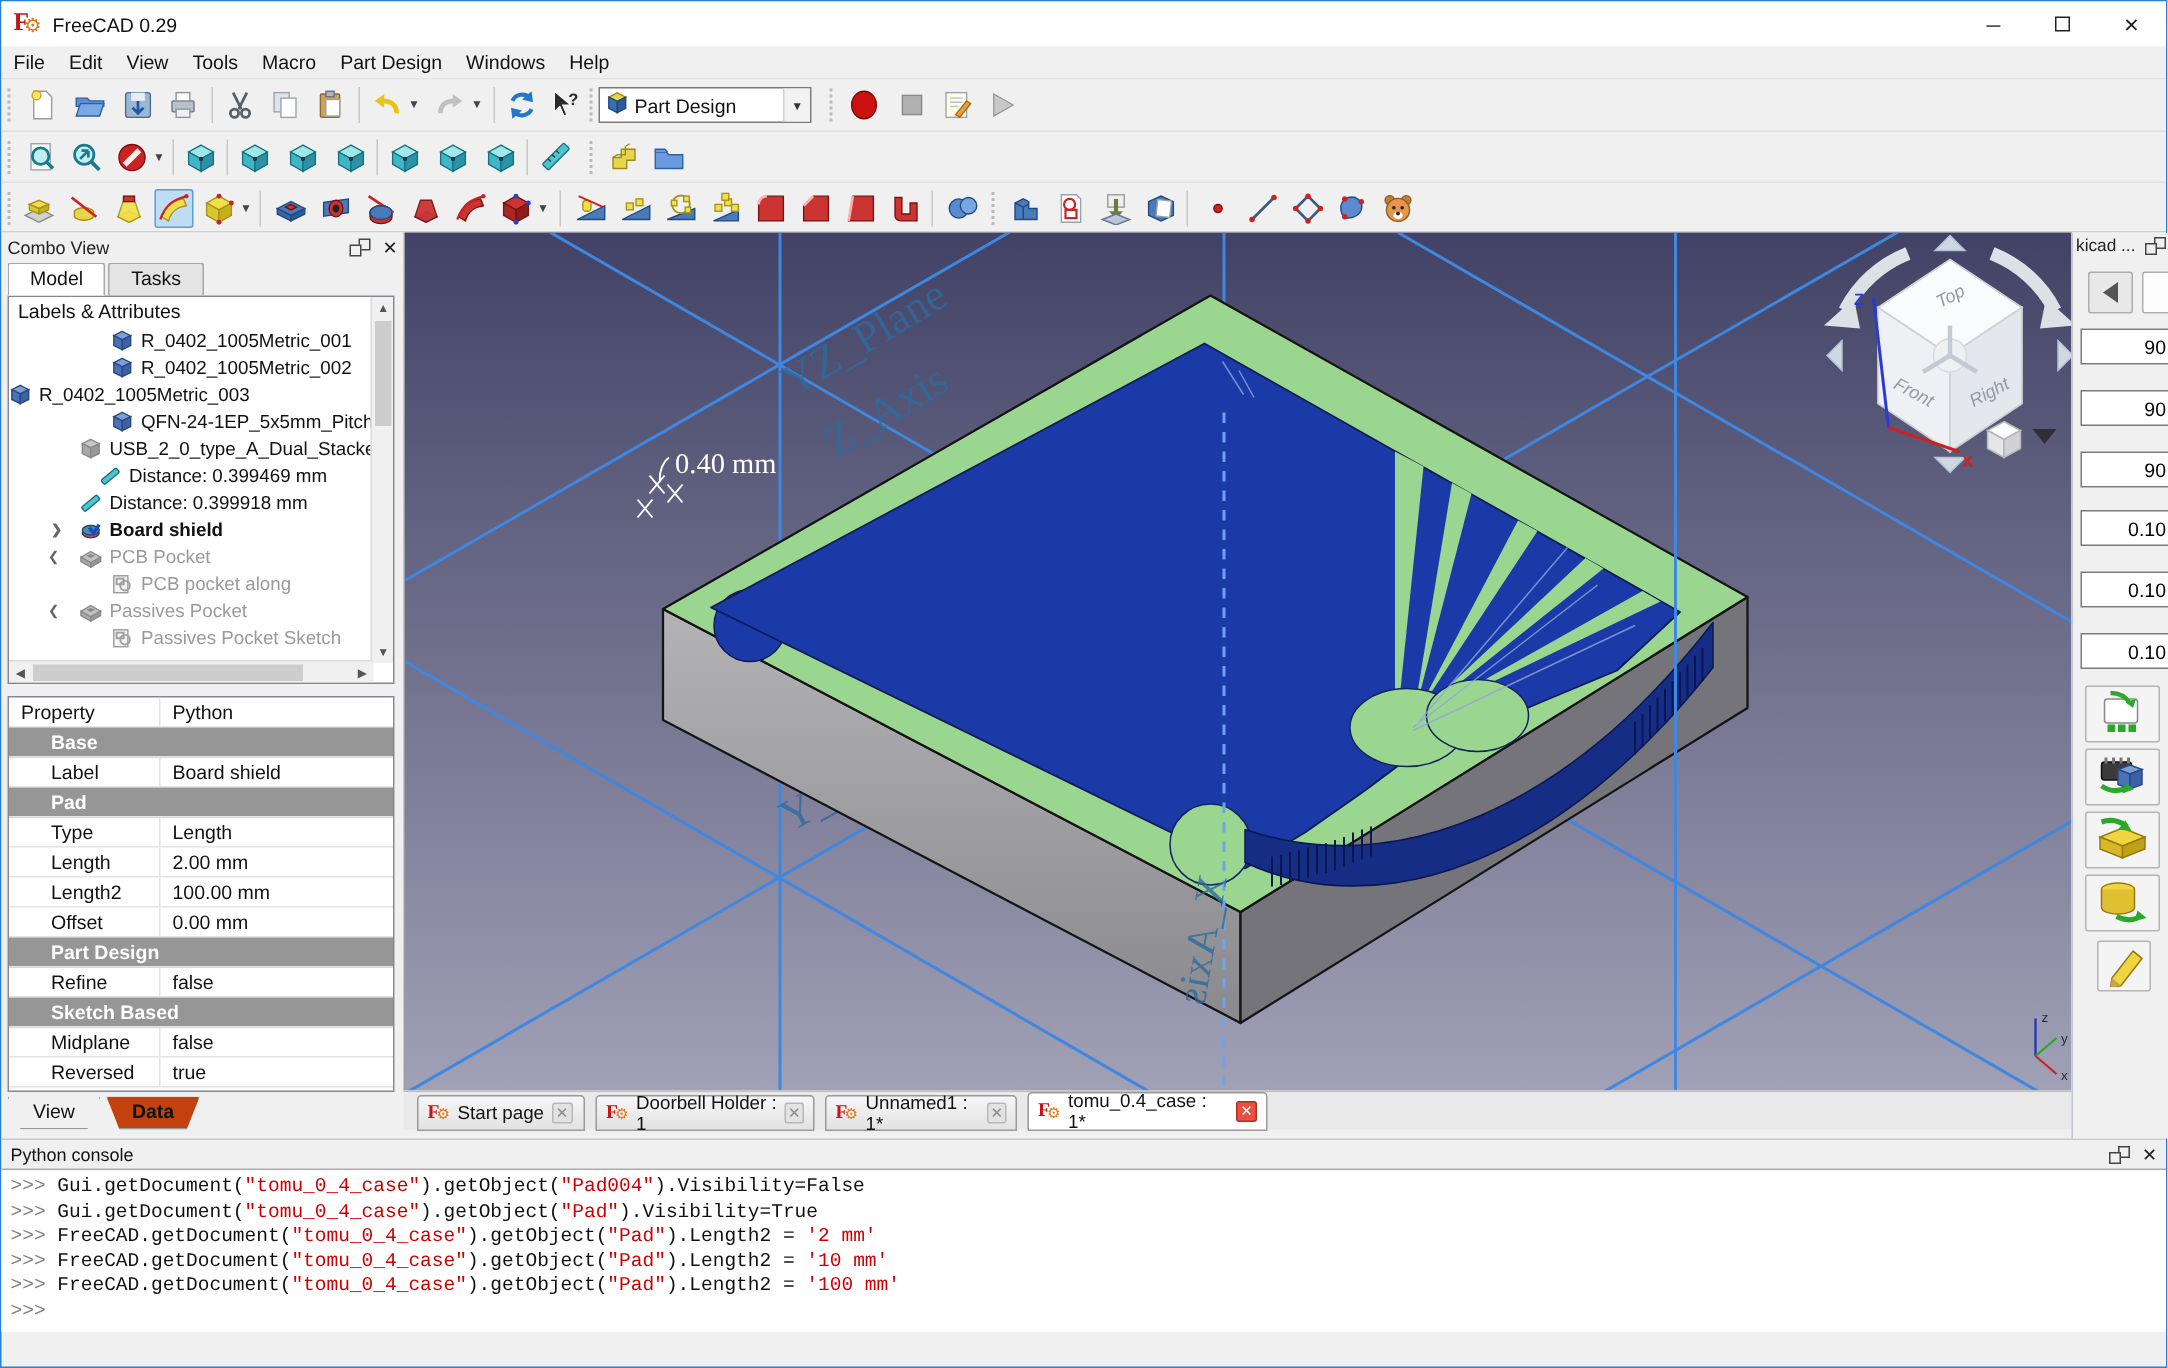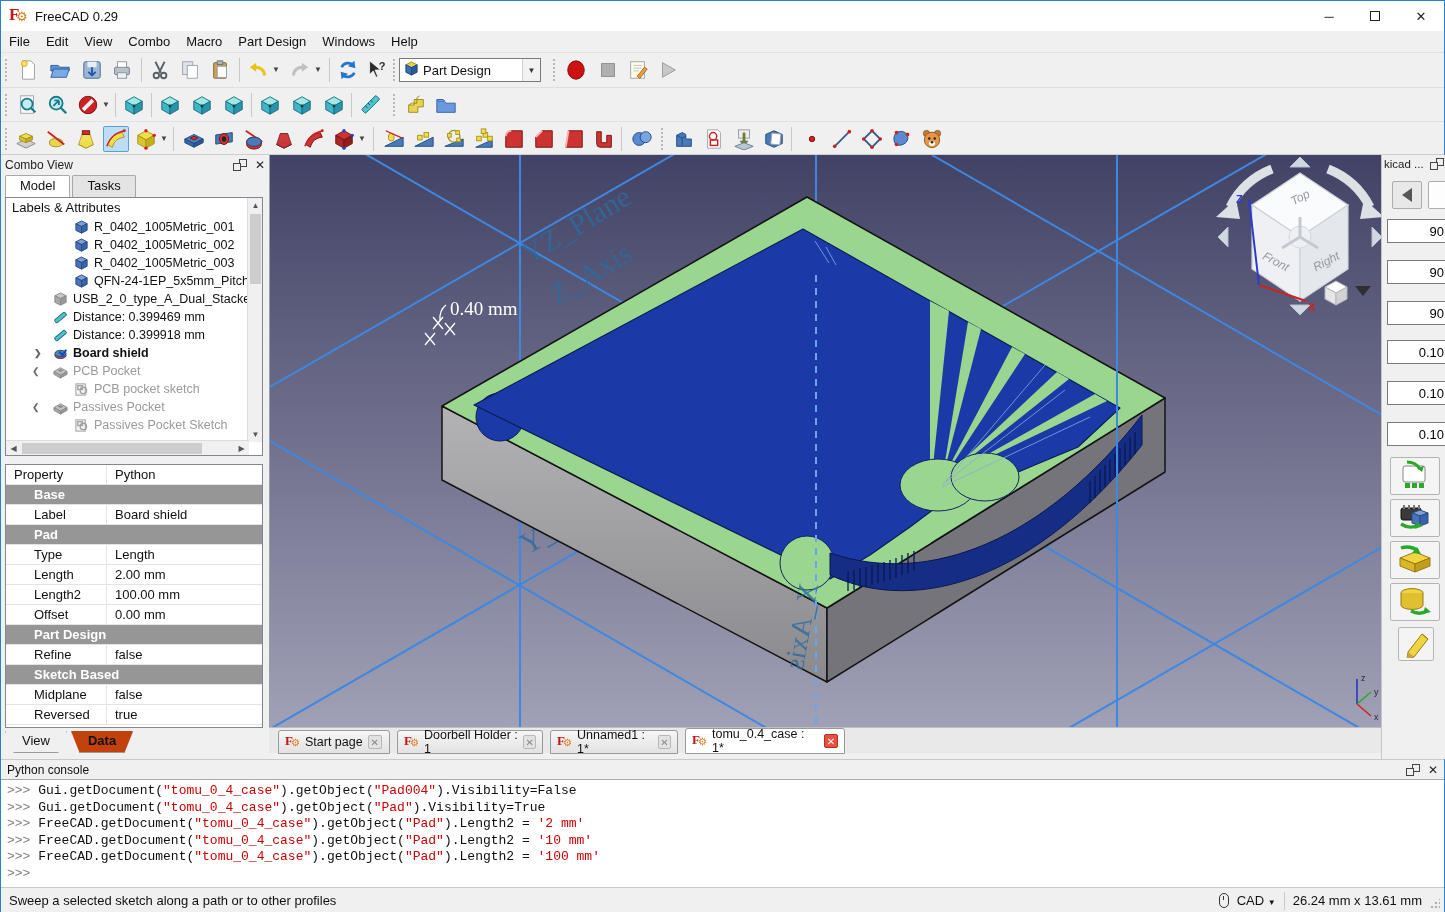--- a/index.html
+++ b/index.html
@@ -150,21 +150,21 @@
           <span class="maxbox"></span>
         </span>
       <span class="wc">✕</span>
     </div>
   </div>
 
   <div class="menubar">
     <span class="menu-item">File</span>
     <span class="menu-item">Edit</span>
     <span class="menu-item">View</span>
-    <span class="menu-item">Combo</span>
+    <span class="menu-item">Tools</span>
     <span class="menu-item">Macro</span>
     <span class="menu-item">Part Design</span>
     <span class="menu-item">Windows</span>
     <span class="menu-item">Help</span>
   </div>
 
   <div class="toolbar tb1">
     <span class="tb-grip" style="left:4px"></span>
     <button class="tbtn" style="left:14px">
         <svg viewBox="0 0 24 24" width="22" height="22">
@@ -631,21 +631,21 @@
             <span>R_0402_1005Metric_001</span>
           </div>
         <div class="trow" style="padding-left:68px">
             <svg viewBox="0 0 16 16" width="15" height="15">
               <polygon points="8,1 14,4 8,7 2,4" fill="#7aa0d8" stroke="#2a4a80"></polygon>
               <polygon points="2,4 8,7 8,14 2,11" fill="#4a72b8" stroke="#2a4a80"></polygon>
               <polygon points="14,4 8,7 8,14 14,11" fill="#3a62a8" stroke="#2a4a80"></polygon>
             </svg>
             <span>R_0402_1005Metric_002</span>
           </div>
-        <div class="trow" style="padding-left:68px">
+        <div class="trow" style="">
             <svg viewBox="0 0 16 16" width="15" height="15">
               <polygon points="8,1 14,4 8,7 2,4" fill="#7aa0d8" stroke="#2a4a80"></polygon>
               <polygon points="2,4 8,7 8,14 2,11" fill="#4a72b8" stroke="#2a4a80"></polygon>
               <polygon points="14,4 8,7 8,14 14,11" fill="#3a62a8" stroke="#2a4a80"></polygon>
             </svg>
             <span>R_0402_1005Metric_003</span>
           </div>
         <div class="trow" style="padding-left:68px">
             <svg viewBox="0 0 16 16" width="15" height="15">
               <polygon points="8,1 14,4 8,7 2,4" fill="#7aa0d8" stroke="#2a4a80"></polygon>
@@ -655,21 +655,21 @@
             <span>QFN-24-1EP_5x5mm_Pitch0.65</span>
           </div>
         <div class="trow" style="padding-left:47px">
             <svg viewBox="0 0 16 16" width="15" height="15">
               <polygon points="8,1 14,4 8,7 2,4" fill="#c8c8c8" stroke="#8a8a8a"></polygon>
               <polygon points="2,4 8,7 8,14 2,11" fill="#a8a8a8" stroke="#8a8a8a"></polygon>
               <polygon points="14,4 8,7 8,14 14,11" fill="#989898" stroke="#8a8a8a"></polygon>
             </svg>
             <span>USB_2_0_type_A_Dual_Stacked_jac</span>
           </div>
-        <div class="trow" style="padding-left:47px">
+        <div class="trow" style="padding-left:60px">
             <svg viewBox="0 0 16 16" width="15" height="15">
               <rect x="1" y="6" width="14" height="4" rx="1" fill="#4fc4cc" stroke="#1a6f80" transform="rotate(-40 8 8)"></rect>
             </svg>
             <span>Distance: 0.399469 mm</span>
           </div>
         <div class="trow" style="padding-left:47px">
             <svg viewBox="0 0 16 16" width="15" height="15">
               <rect x="1" y="6" width="14" height="4" rx="1" fill="#4fc4cc" stroke="#1a6f80" transform="rotate(-40 8 8)"></rect>
             </svg>
             <span>Distance: 0.399918 mm</span>
@@ -692,21 +692,21 @@
               <polygon points="5,7 8,5.6 11,7 8,8.6" fill="#888"></polygon>
             </svg>
             <span>PCB Pocket</span>
           </div>
         <div class="trow muted" style="padding-left:68px">
             <svg viewBox="0 0 16 16" width="15" height="15">
               <rect x="2" y="2" width="10" height="12" fill="#f4f4f4" stroke="#9a9a9a"></rect>
               <circle cx="10" cy="9" r="3.4" fill="none" stroke="#a0a0a0" stroke-width="1.4"></circle>
               <rect x="4" y="4" width="5" height="4" fill="none" stroke="#a0a0a0" stroke-width="1.4"></rect>
             </svg>
-            <span>PCB pocket sketch</span>
+            <span>PCB pocket along</span>
           </div>
         <div class="trow muted" style="padding-left:47px">
             <span class="arr" style="left:26px">❮</span>
             <svg viewBox="0 0 16 16" width="15" height="15">
               <polygon points="1,8 8,4 15,8 8,12" fill="#c0c0c0" stroke="#8a8a8a"></polygon>
               <polygon points="1,8 1,11 8,15 8,12" fill="#a8a8a8" stroke="#8a8a8a"></polygon>
               <polygon points="15,8 15,11 8,15 8,12" fill="#989898" stroke="#8a8a8a"></polygon>
               <polygon points="5,7 8,5.6 11,7 8,8.6" fill="#888"></polygon>
             </svg>
             <span>Passives Pocket</span>
@@ -1004,23 +1004,13 @@
     <div class="pycon-body" id="py-lines">
         <div class="pyl"><span class="p">&gt;&gt;&gt; </span><span class="k">Gui.getDocument(</span><span class="s">"tomu_0_4_case"</span><span class="k">).getObject(</span><span class="s">"Pad004"</span><span class="k">).Visibility=False</span></div>
         <div class="pyl"><span class="p">&gt;&gt;&gt; </span><span class="k">Gui.getDocument(</span><span class="s">"tomu_0_4_case"</span><span class="k">).getObject(</span><span class="s">"Pad"</span><span class="k">).Visibility=True</span></div>
         <div class="pyl"><span class="p">&gt;&gt;&gt; </span><span class="k">FreeCAD.getDocument(</span><span class="s">"tomu_0_4_case"</span><span class="k">).getObject(</span><span class="s">"Pad"</span><span class="k">).Length2 = </span><span class="s">'2 mm'</span></div>
         <div class="pyl"><span class="p">&gt;&gt;&gt; </span><span class="k">FreeCAD.getDocument(</span><span class="s">"tomu_0_4_case"</span><span class="k">).getObject(</span><span class="s">"Pad"</span><span class="k">).Length2 = </span><span class="s">'10 mm'</span></div>
         <div class="pyl"><span class="p">&gt;&gt;&gt; </span><span class="k">FreeCAD.getDocument(</span><span class="s">"tomu_0_4_case"</span><span class="k">).getObject(</span><span class="s">"Pad"</span><span class="k">).Length2 = </span><span class="s">'100 mm'</span></div>
         <div class="pyl"><span class="p">&gt;&gt;&gt;</span></div>
       </div>
   </div>
 
-  <div class="statusbar">
-    <span class="sb-msg">Sweep a selected sketch along a path or to other profiles</span>
-    <div class="sb-right">
-      <span class="mouse-ico"></span>
-      <span><span>CAD</span> <span class="sb-caret">▼</span></span>
-      <span class="sb-div"></span>
-      <span>26.24 mm x 13.61 mm</span>
-    </div>
-    <span class="sb-grip"></span>
-  </div>
 </div>
 
 </body></html>

